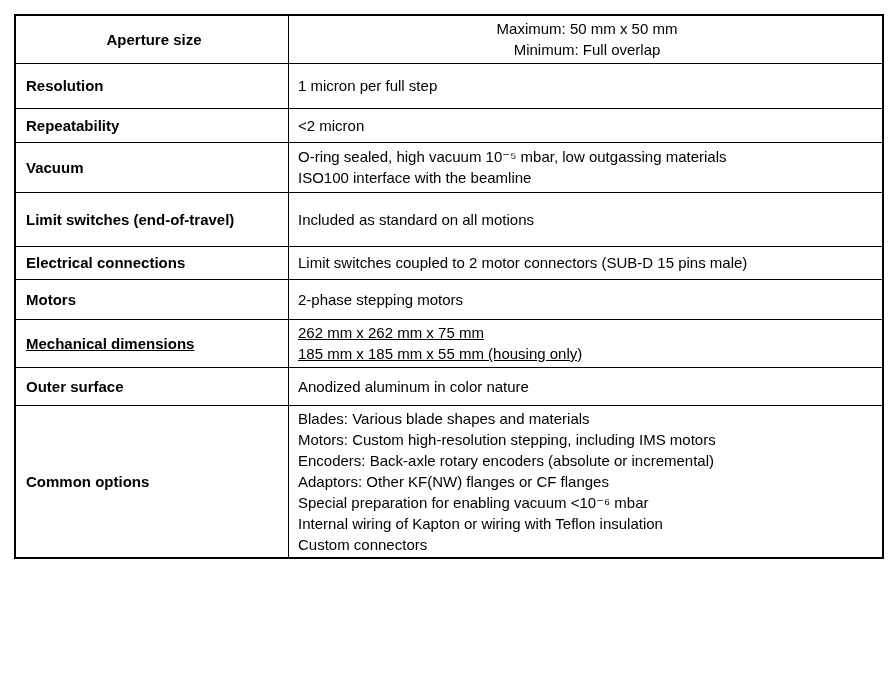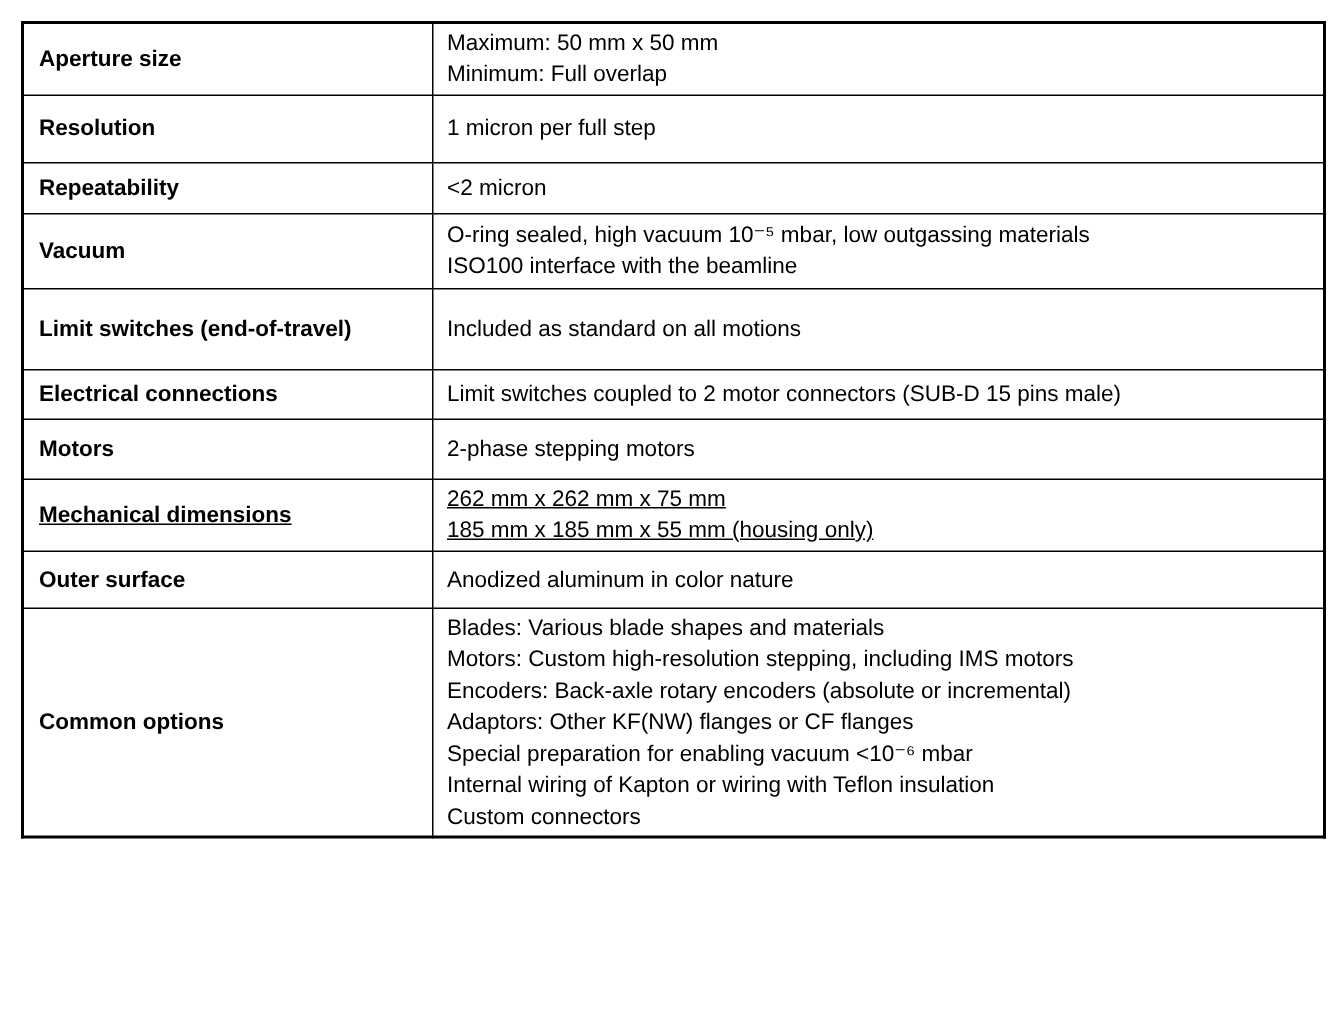--- a/index.html
+++ b/index.html
@@ -38,21 +38,21 @@
     font-weight: bold;
     padding: 2px 6px 2px 10px;
   }
   td.value-cell {
     padding: 2px 6px 2px 9px;
   }
   .value-line {
     white-space: nowrap;
   }
   
-  tbody tr:nth-child(1)  { height: 48px; }
+  tbody tr:nth-child(1)  { height: 48px; text-align: center; }
   tbody tr:nth-child(2)  { height: 45px; }
   tbody tr:nth-child(3)  { height: 34px; margin-top: 20px; }
   tbody tr:nth-child(4)  { height: 50px; }
   tbody tr:nth-child(5)  { height: 54px; }
   tbody tr:nth-child(6)  { height: 33px; }
   tbody tr:nth-child(7)  { height: 40px; }
   tbody tr:nth-child(8)  { height: 48px; text-decoration: underline; }
   tbody tr:nth-child(9)  { height: 38px; }
   tbody tr:nth-child(10) { height: 55px; }
   tbody tr:nth-child(11) { height: 39px; padding-left: 28px; }

